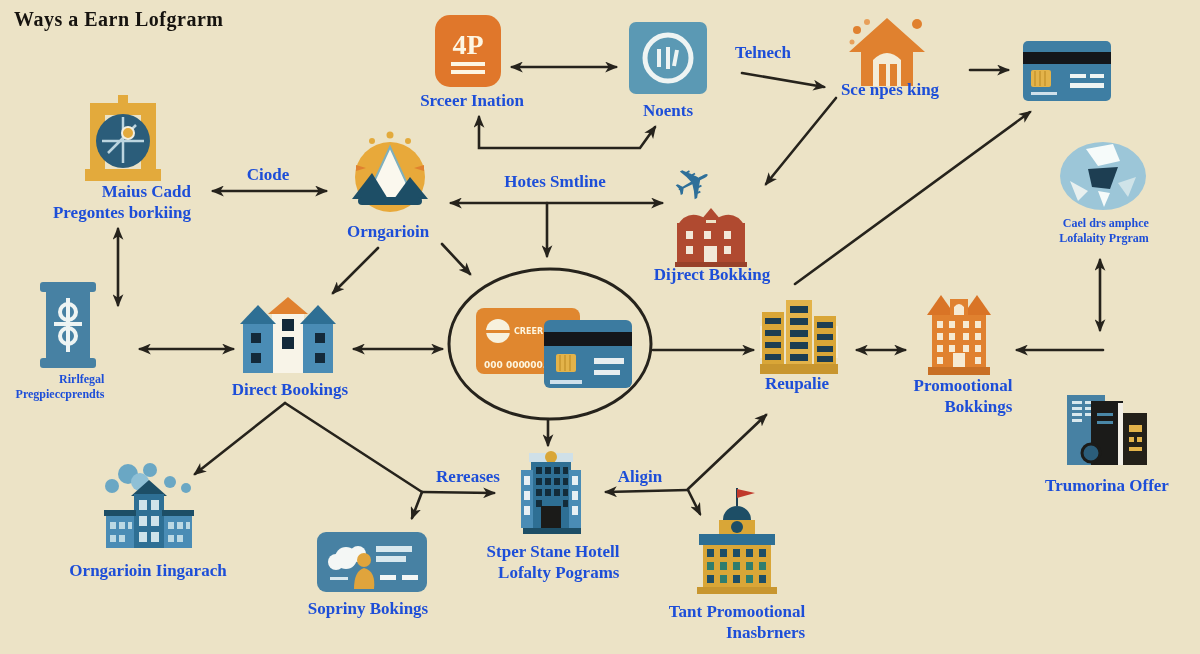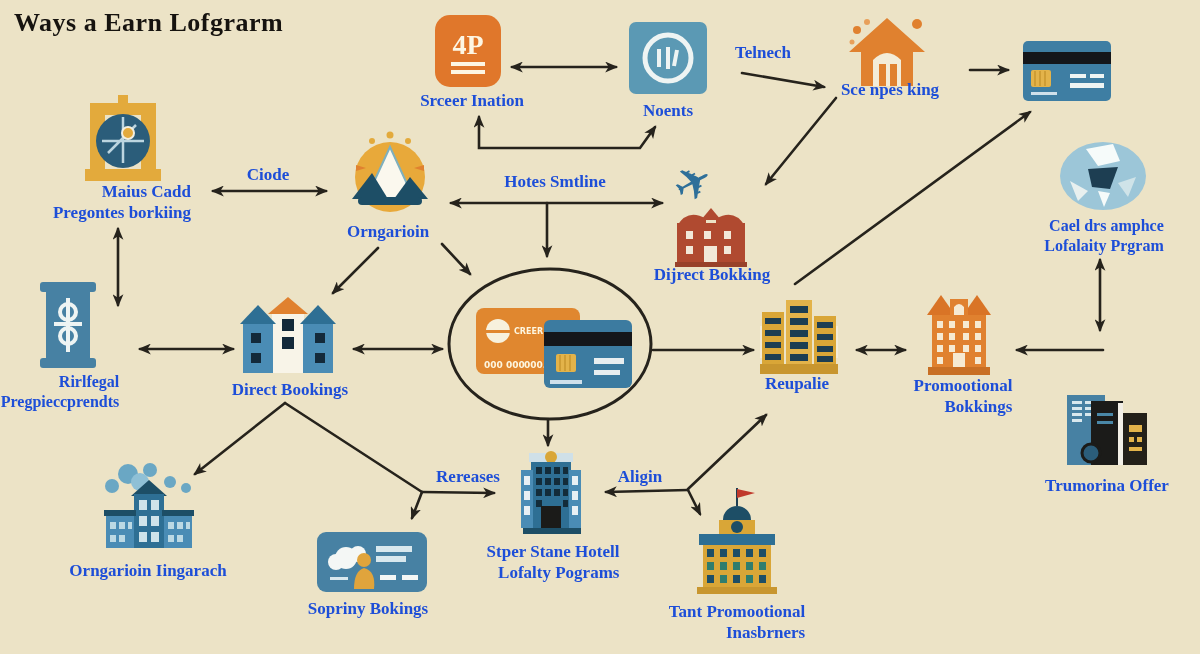--- a/index.html
+++ b/index.html
@@ -2,29 +2,29 @@
 <html><head>
 <meta charset="utf-8">
 <style>
   html,body{margin:0;padding:0;background:#b9b3a2;}
   .stage{
     position:relative;width:1200px;height:654px;margin:0 auto;
     background:#ece3c6;overflow:hidden;
     font-family:"Liberation Serif","DejaVu Serif",serif;color:#26201a;
   }
   .title{
-    position:absolute;font-size:26px;font-weight:bold;color:#16130f;
+    position:absolute;font-size:20px;font-weight:bold;color:#16130f;
     letter-spacing:.5px;white-space:nowrap;
   }
   .lbl{
     position:absolute;transform:translateX(-50%);
     font-weight:bold;font-size:17px;line-height:1.25;
     color:#1d4ed8;text-align:right;white-space:nowrap;
   }
-  .lbl.small{font-size:16px;}
+  .lbl.small{font-size:12px;}
   .icon{position:absolute;}
   .arrows{position:absolute;left:0;top:0;}
   .plane{
     position:absolute;font-family:"DejaVu Sans",sans-serif;
     font-size:46px;color:#2e6f99;transform:rotate(-28deg);line-height:1;
   }
 </style>
 </head>
 <body>
 

